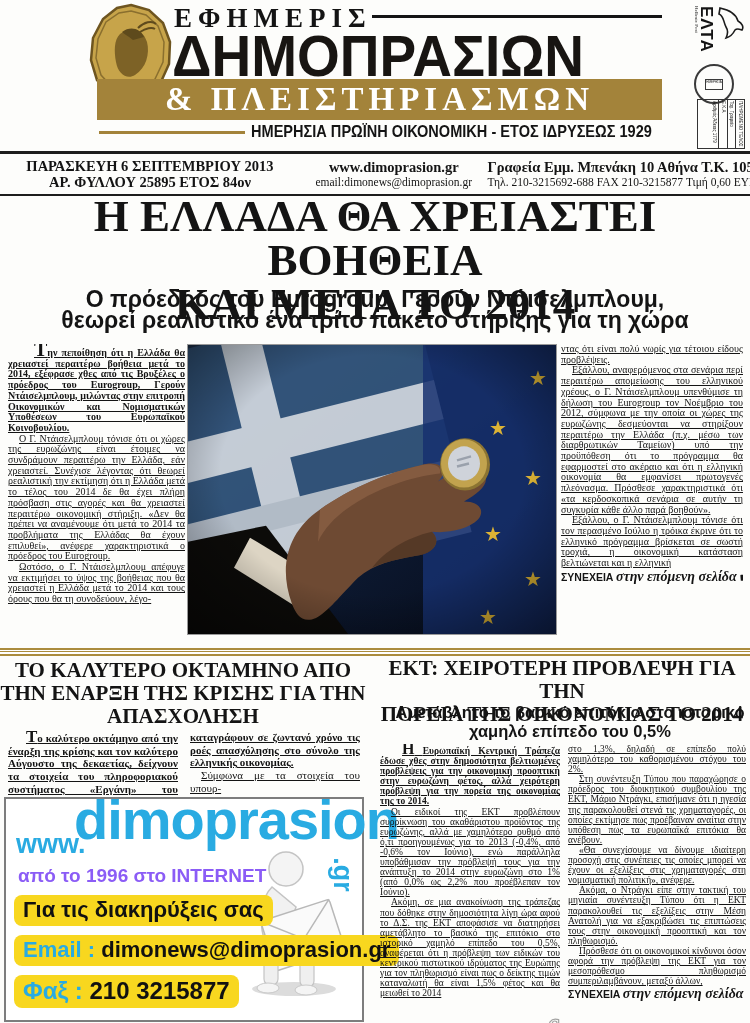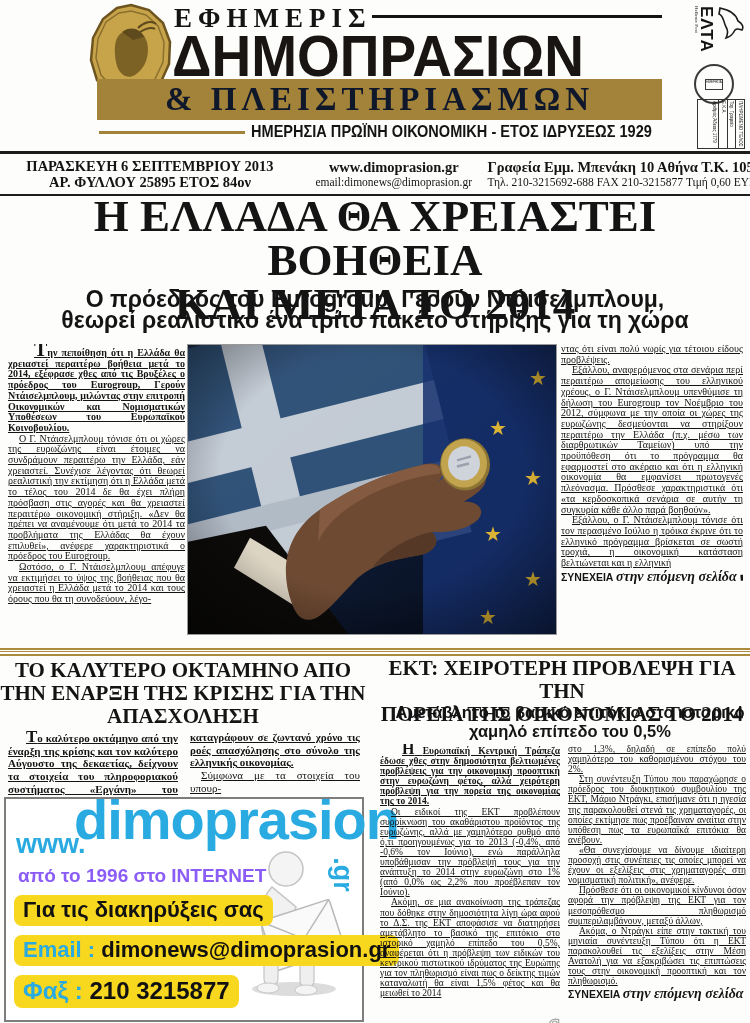--- a/index.html
+++ b/index.html
@@ -9,21 +9,21 @@
   
   #coin{position:absolute;left:86px;top:2px;width:90px;height:110px;}
   #kicker{position:absolute;left:174px;top:3px;font-size:27px;font-weight:bold;letter-spacing:6px;
           font-family:"Liberation Serif",serif;}
   #kicker-line{position:absolute;left:372px;top:15px;width:290px;height:3px;background:#141414;}
   #main-title{position:absolute;left:172px;top:22px;width:495px;font-family:"Liberation Sans",sans-serif;
           font-weight:bold;font-size:55px;letter-spacing:0px;transform:scale(1.0,1.05);transform-origin:left top;
           white-space:nowrap;color:#181512;}
   #gold-banner{position:absolute;left:97px;top:79px;width:565px;height:41px;background:#a3833a;
           display:flex;align-items:center;justify-content:center;}
-  #gold-banner .t{font-family:"Liberation Serif",serif;font-weight:bold;font-size:33px;color:#0f172a;
+  #gold-banner .t{font-family:"Liberation Serif",serif;font-weight:bold;font-size:33px;color:#ffffff;
           letter-spacing:5px;white-space:nowrap;}
   #tagline-line{position:absolute;left:99px;top:131px;width:146px;height:3px;background:#a3833a;}
   #tagline{position:absolute;left:251px;top:122px;font-family:"Liberation Sans",sans-serif;font-weight:bold;
           font-size:15px;letter-spacing:0px;transform:scale(0.97,1.1);transform-origin:left top;white-space:nowrap;}
 
   
   #elta{position:absolute;left:688px;top:6px;width:56px;height:56px;transform:rotate(90deg);}
   #elta .name{font-family:"Liberation Sans",sans-serif;font-weight:bold;font-size:17px;letter-spacing:1px;line-height:15px;}
   #elta .sub{font-family:"Liberation Serif",serif;font-size:5px;}
   #round-stamp{position:absolute;left:694px;top:64px;width:36px;height:36px;border:2px solid #3a3a3a;
@@ -306,22 +306,22 @@
 
   <div id="ecb-col1" class="body-col">
     <p class="noind lead boldlead"><span class="dropcap">Η</span> <span>Ευρωπαϊκή Κεντρική Τράπεζα έδωσε χθες στην δημοσιότητα βελτιωμένες προβλέψεις για την οικονομική προοπτική στην ευρωζώνη φέτος, αλλά χειρότερη πρόβλεψη για την πορεία της οικονομίας της το 2014.</span></p>
     <p>Οι ειδικοί της ΕΚΤ προβλέπουν συρρίκνωση του ακαθάριστου προϊόντος της ευρωζώνης, αλλά με χαμηλότερο ρυθμό από ό,τι προηγουμένως για το 2013 (-0,4%, από -0,6% τον Ιούνιο), ενώ παράλληλα υποβάθμισαν την πρόβλεψή τους για την ανάπτυξη το 2014 στην ευρωζώνη στο 1% (από 0,0% ως 2,2% που προέβλεπαν τον Ιούνιο).</p>
     <p>Ακόμη, σε μια ανακοίνωση της τράπεζας που δόθηκε στην δημοσιότητα λίγη ώρα αφού το Δ.Σ. της ΕΚΤ αποφάσισε να διατηρήσει αμετάβλητο το βασικό της επιτόκιο στο ιστορικό χαμηλό επίπεδο του 0,5%, αναφέρεται ότι η πρόβλεψη των ειδικών του κεντρικού πιστωτικού ιδρύματος της Ευρώπης για τον πληθωρισμό είναι πως ο δείκτης τιμών καταναλωτή θα είναι 1,5% φέτος και θα μειωθεί το 2014</p>
   </div>
   <div id="ecb-col2" class="body-col">
     <p class="noind">στο 1,3%, δηλαδή σε επίπεδο πολύ χαμηλότερο του καθορισμένου στόχου του 2%.</p>
     <p>Στη συνέντευξη Τύπου που παραχώρησε ο πρόεδρος του διοικητικού συμβουλίου της ΕΚΤ, Μάριο Ντράγκι, επισήμανε ότι η ηγεσία της παρακολουθεί στενά τις χρηματαγορές, οι οποίες εκτίμησε πως προέβαιναν αναίτια στην υπόθεση πως τα ευρωπαϊκά επιτόκια θα ανέβουν.</p>
     <p>«Θα συνεχίσουμε να δίνουμε ιδιαίτερη προσοχή στις συνέπειες τις οποίες μπορεί να έχουν οι εξελίξεις στις χρηματαγορές στη νομισματική πολιτική», ανέφερε.</p>
+    <p>Ακόμα, ο Ντράγκι είπε στην τακτική του μηνιαία συνέντευξη Τύπου ότι η ΕΚΤ παρακολουθεί τις εξελίξεις στην Μέση Ανατολή για να εξακριβώσει τις επιπτώσεις τους στην οικονομική προοπτική και τον πληθωρισμό.</p>
     <p>Πρόσθεσε ότι οι οικονομικοί κίνδυνοι όσον αφορά την πρόβλεψη της ΕΚΤ για τον μεσοπρόθεσμο πληθωρισμό συμπεριλαμβάνουν, μεταξύ άλλων,</p>
-    <p>Ακόμα, ο Ντράγκι είπε στην τακτική του μηνιαία συνέντευξη Τύπου ότι η ΕΚΤ παρακολουθεί τις εξελίξεις στην Μέση Ανατολή για να εξακριβώσει τις επιπτώσεις τους στην οικονομική προοπτική και τον πληθωρισμό.</p>
     <div class="cont">
       <span class="lab">ΣΥΝΕΧΕΙΑ</span>
       <span class="rest">στην επόμενη σελίδα</span>
       <span class="hand">☛</span>
     </div>
   </div>
 
   <div id="watermark">frontpages.gr</div>
 
 </div>

